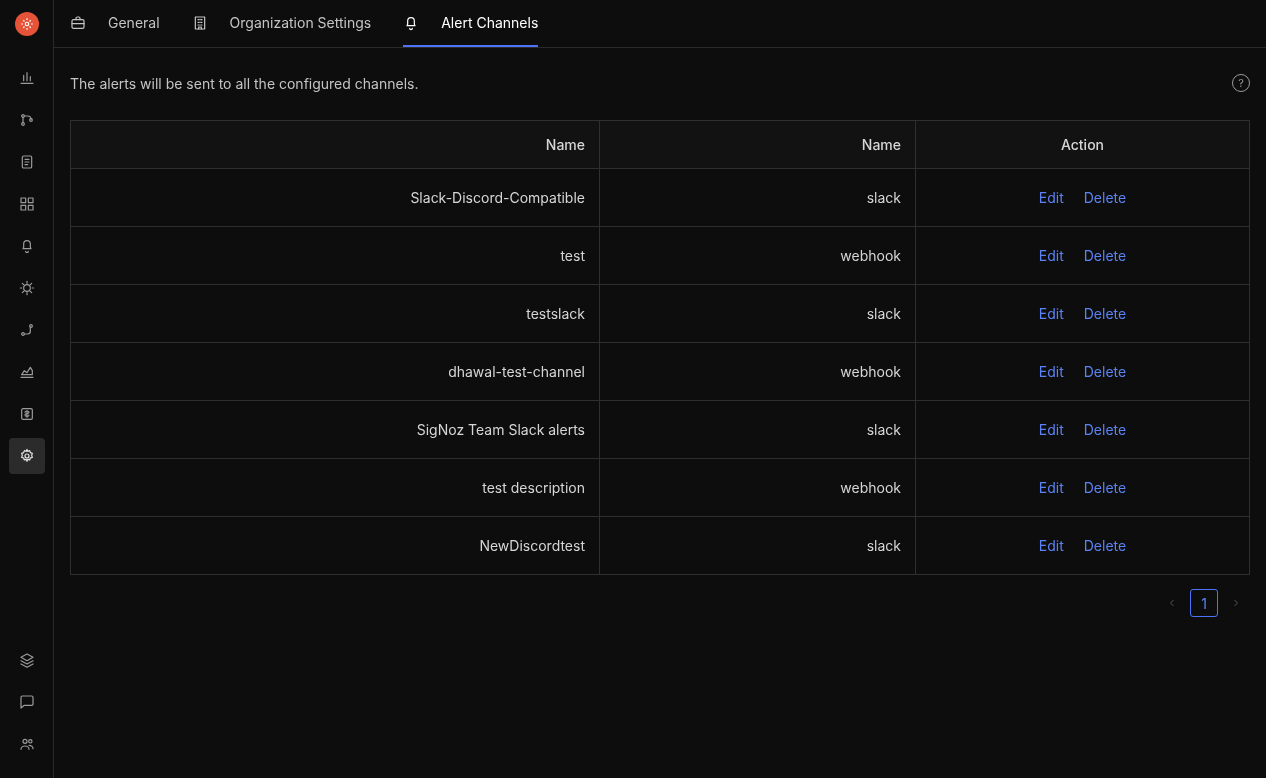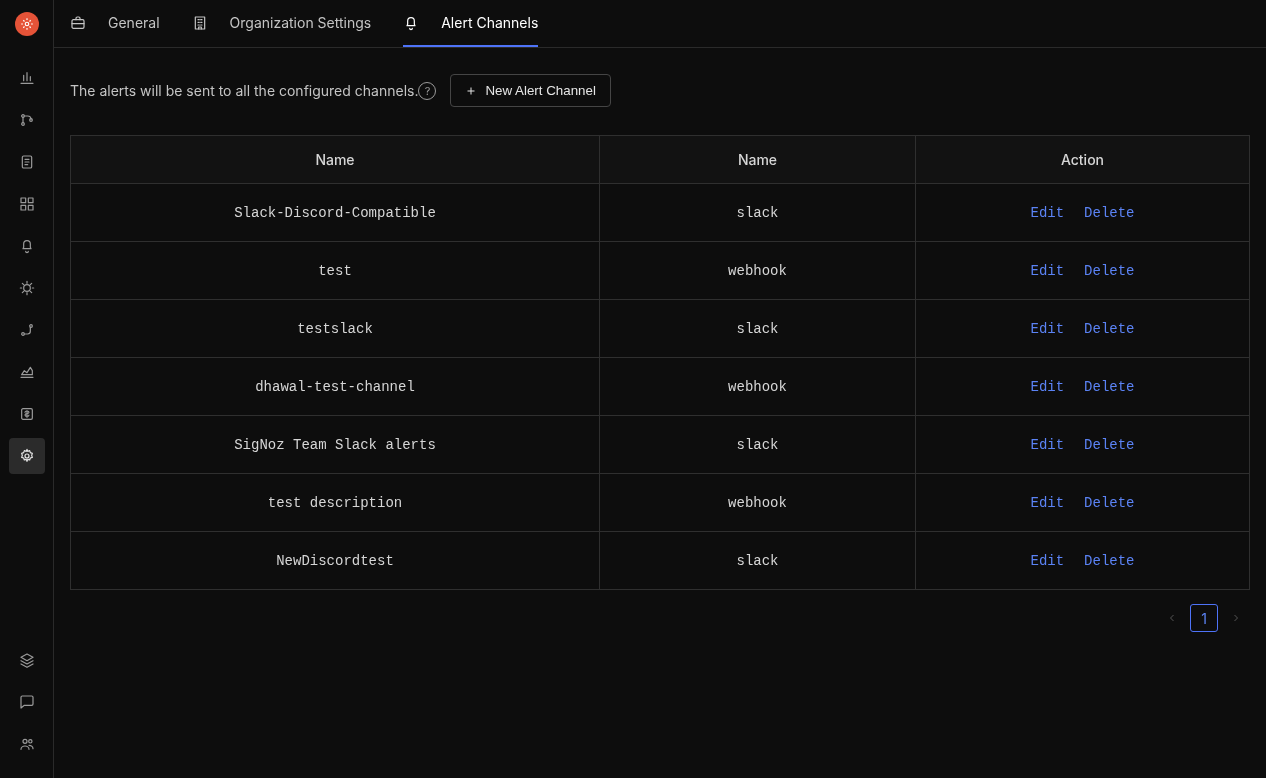--- a/index.html
+++ b/index.html
@@ -46,21 +46,21 @@
 .tab {
   display: flex; align-items: center; gap: 22px;
   padding: 14px 0 14px 0;
   color: #c4c4c4;
   cursor: pointer;
   border-bottom: 2px solid transparent;
 }
 .tab.active { color: #fff; border-bottom: 2px solid #4e73f8; }
 .tab svg { width: 16px; height: 16px; }
 .content { padding: 26px 16px 16px 16px; }
-.topbar { display: flex; align-items: center; margin-bottom: 28px; }
+.topbar { display: flex; align-items: center; justify-content: space-between; margin-bottom: 28px; }
 .desc { color: #c4c4c4; }
 .top-actions { display: flex; align-items: center; gap: 14px; }
 .help {
   width: 18px; height: 18px; border: 1.5px solid #9a9a9a; border-radius: 50%;
   display: flex; align-items: center; justify-content: center;
   color: #9a9a9a; font-size: 11px; cursor: pointer;
 }
 .btn-new {
   display: flex; align-items: center; gap: 8px;
   padding: 8px 14px;
@@ -72,24 +72,24 @@
 }
 .btn-new svg { width: 12px; height: 12px; }
 table {
   width: 100%;
   border-collapse: collapse;
   border: 1px solid #2f2f2f;
 }
 th, td {
   border: 1px solid #2f2f2f;
   padding: 0 14px;
-  text-align: center;
+  text-align: right;
 }
 th { height: 48px; color: #d6d6d6; font-weight: 500; background: #121212; }
-td { height: 58px; color: #d6d6d6; font-family: Liberation Mono, monospace; }
+td { height: 58px; color: #d6d6d6; }
 th.col-type, td.cell-type { width: 316px; }
 th.col-action, td.cell-action { width: 334px; text-align: center; }
 td.cell-action { color: #5b83f5; }
 .act-link { color: #5b83f5; cursor: pointer; margin: 0 10px; }
 .pagination {
   display: flex; justify-content: flex-end; align-items: center; gap: 12px;
   padding: 14px 8px 0 0;
 }
 .page-arrow { color: #555; cursor: default; }
 .page-arrow svg { width: 12px; height: 12px; }
@@ -202,26 +202,20 @@
           </svg>
           <span>Alert Channels</span>
         </div>
       </nav>
 
     <div class="content">
       <div class="topbar">
         <div class="desc">The alerts will be sent to all the configured channels.</div>
         <div class="top-actions">
           <div class="help">?</div>
-          <button class="btn-new">
-            <svg viewBox="0 0 24 24" stroke="currentColor" stroke-width="2">
-                <path d="M12 5v14M5 12h14"></path>
-              </svg>
-            <span>New Alert Channel</span>
-          </button>
         </div>
       </div>
 
       <table>
         <thead>
           <tr>
             <th>Name</th>
             <th class="col-type">Name</th>
             <th class="col-action">Action</th>
           </tr>

